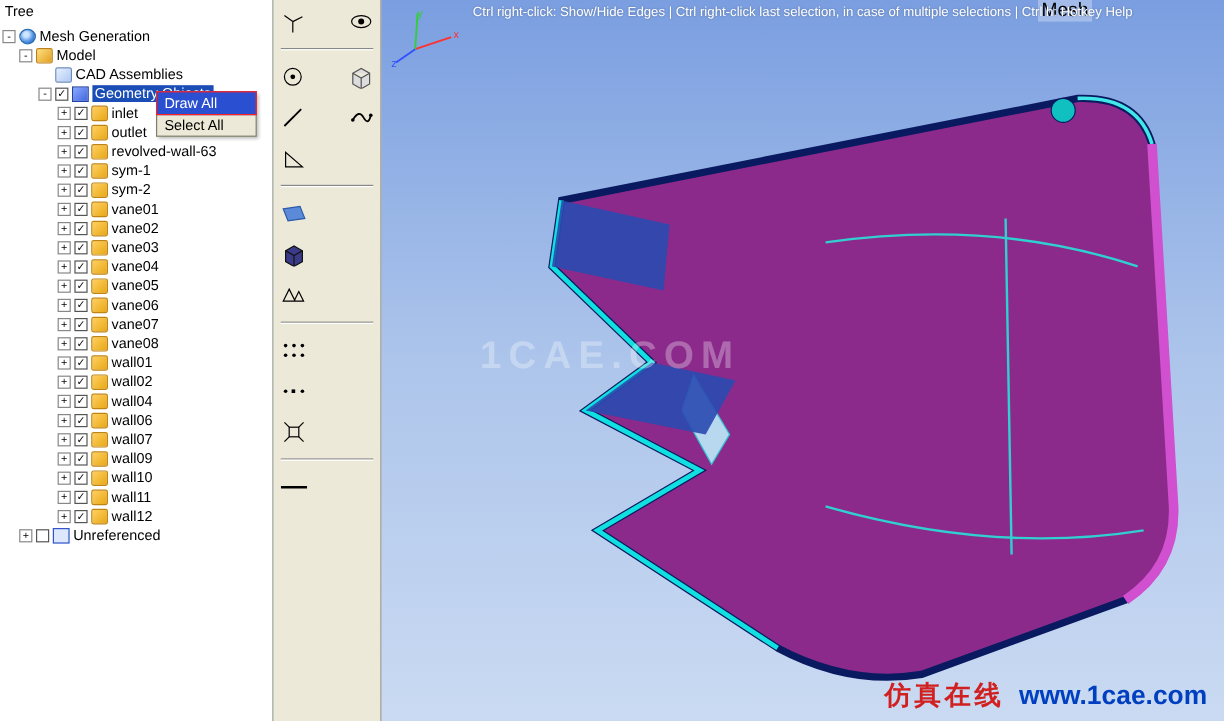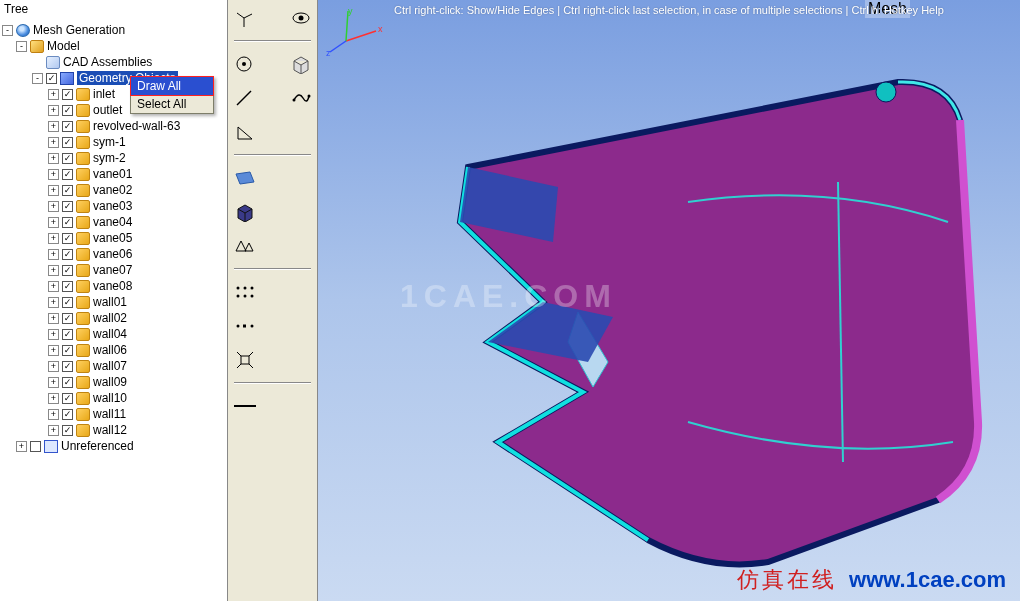--- a/index.html
+++ b/index.html
@@ -40,21 +40,21 @@
   .tool-sep { border-top: 1px solid #888; border-bottom: 1px solid #fff; height:2px; margin: 6px 0 10px 0; }
   
   .viewport { position: absolute; left: 318px; top: 0; right: 0; bottom: 0; background: linear-gradient(#7a9ee0 0%, #adc5eb 50%, #cadaf2 100%); overflow: hidden; }
   .hint-text { position: absolute; top: 4px; left: 76px; color: #fff; font-size: 11px; text-shadow: 0 0 2px rgba(0,0,0,0.3); }
   .mesh-label { position: absolute; top: 0; right: 110px; color: #000; font-size: 16px; background: rgba(255,255,255,0.3); padding: 0 3px; }
   
   .triad { position: absolute; left: 8px; top: 6px; width: 60px; height: 50px; }
   
   .watermark-cae { position: absolute; left: 82px; top: 278px; font-size: 32px; color: rgba(255,255,255,0.3); font-weight: bold; letter-spacing: 6px; }
   .watermark-bottom { position: absolute; right: 14px; bottom: 6px; display: flex; align-items: baseline; gap: 12px; }
-  .watermark-bottom .cn { color: #d02020; font-size: 22px; font-weight: normal; letter-spacing: 3px; margin-top: 16px; }
+  .watermark-bottom .cn { color: #d02020; font-size: 22px; font-weight: bold; letter-spacing: 3px; margin-top: 16px; }
   .watermark-bottom .url { color: #0040c0; font-size: 22px; font-weight: bold; }
   
   .mesh-shape { position: absolute; left: 90px; top: 42px; }
 </style>
 </head>
 <body>
 
 <div class="tree-panel">
   <div class="tree-title">Tree</div>
   <div class="tree-body">

